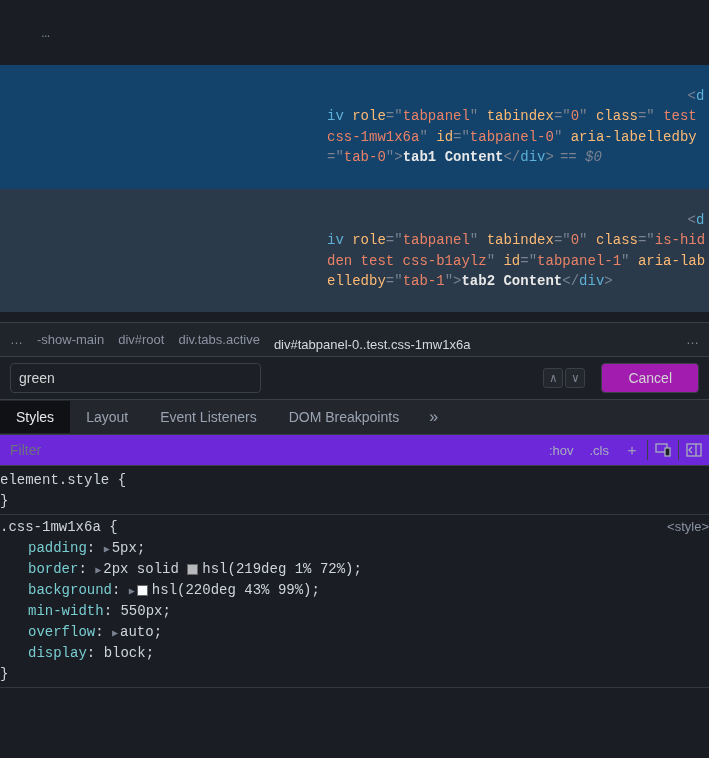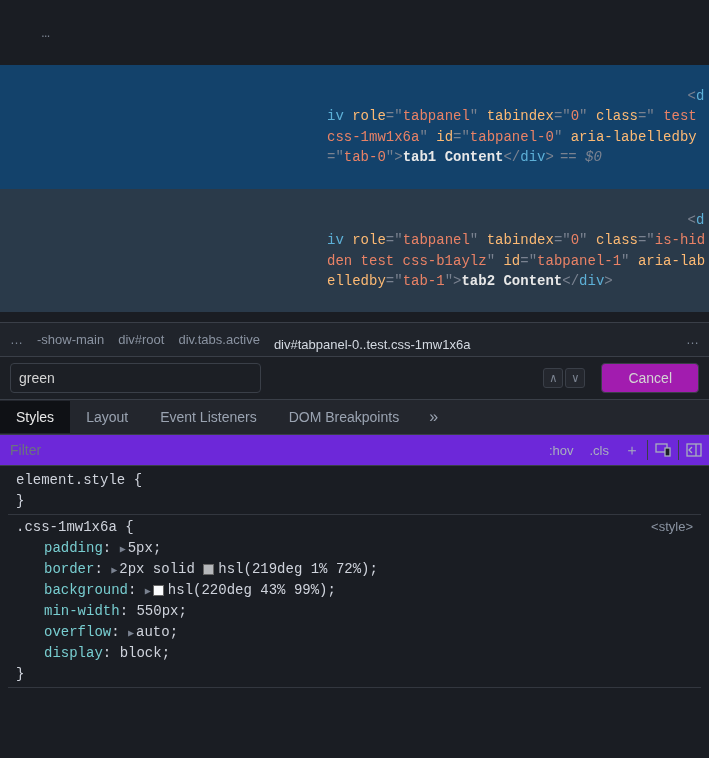--- a/index.html
+++ b/index.html
@@ -168,21 +168,21 @@
     align-items:center;
     justify-content:center;
     color:#a8b0bd;
     cursor:pointer;
     font-size:15px;
   }
   .border-left { border-left:1px solid #3a3f48; height:20px; }
   
   .styles-panel {
     background:#1a1d23;
-    padding: 4px 16px;
+    padding: 4px 0;
     font-size:14px;
     line-height:1.5;
   }
   .rule-selector { color:#cfd3dc; }
   .brace { color:#cfd3dc; }
   .source-link {
     float:right;
     color:#8a93a1;
     font-family:-apple-system, sans-serif;
     font-size:13px;

